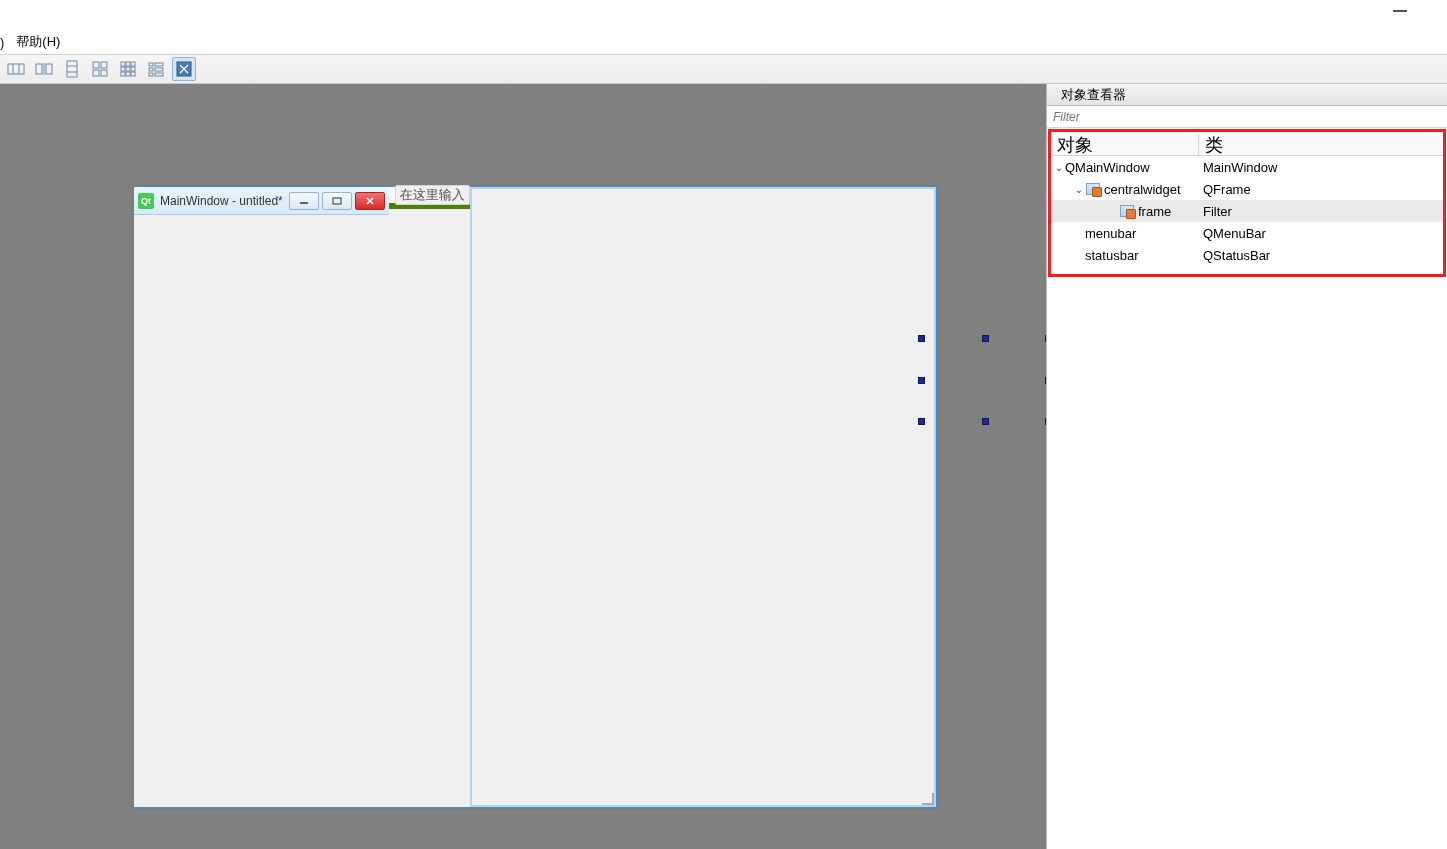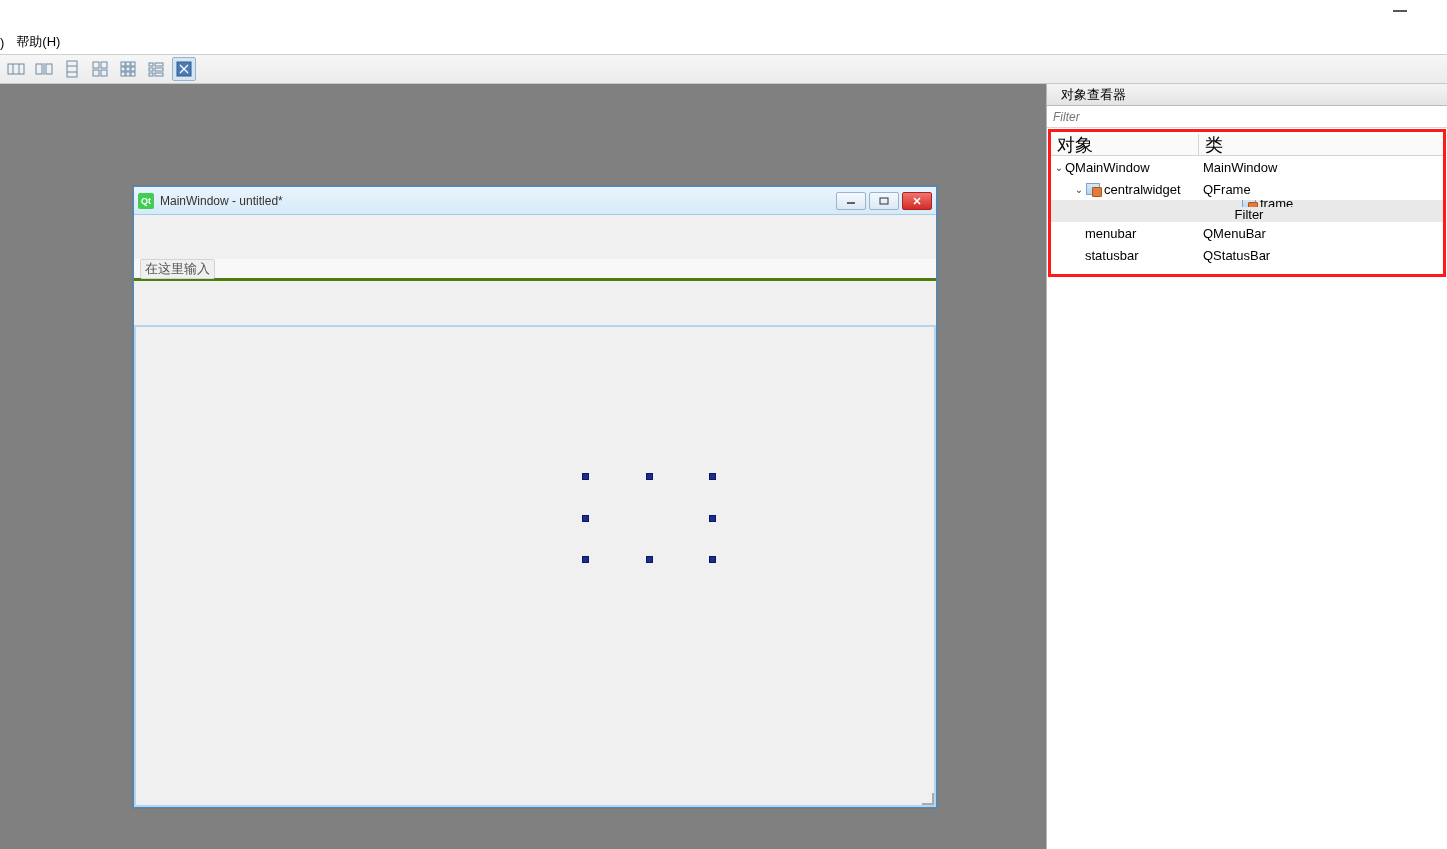--- a/index.html
+++ b/index.html
@@ -71,21 +71,21 @@
   }
 
   
   .preview-window {
     position: absolute;
     top: 102px; left: 133px;
     width: 804px; height: 622px;
     border: 1px solid #3d8fd1;
     background: #f0f0f0;
     box-shadow: 0 0 2px rgba(0,0,0,.15);
-    display: flex; flex-direction: column; gap: 44px;
+    display: flex; 
   }
   .titlebar {
     height: 28px;
     background: linear-gradient(#eaf4fc, #d6eaf8);
     border-bottom: 1px solid #a9c9e4;
     display: flex; align-items: center;
     padding: 0 4px;
     gap: 6px;
   }
   .qt-icon {
@@ -107,21 +107,21 @@
   .win-btn.close {
     background: linear-gradient(#f07470,#d32c25);
     border-color: #a22;
     color: #fff;
   }
   .win-btn svg { width: 12px; height: 10px; }
 
   .menu-strip {
     height: 22px;
     background: #f8f8f8;
-    border-bottom: 3px solid #4d7c0f;
+    border-bottom: 6px solid #4d7c0f;
     display: flex; align-items: center;
     padding-left: 6px;
     font-size: 13px;
     color: #555;
   }
   .menu-strip .hint {
     background: #f0f0f0;
     border: 1px solid #d4d4d4;
     padding: 0 4px;
     border-radius: 2px;
@@ -217,21 +217,21 @@
   }
   .tree-header .col.obj { width: 148px; }
   .tree-header .col.cls { flex: 1; border-right: none; }
 
   .tree-body { font-size: 13px; }
   .tree-row {
     display: flex;
     height: 22px;
     align-items: center;
   }
-  .tree-row.selected { background: #e9e9e9; flex-direction: column; }
+  .tree-row.selected { background: #e9e9e9; }
   .cell-obj {
     width: 148px; display: flex; align-items: center;
     white-space: nowrap; overflow: hidden;
   }
   .cell-cls { flex: 1; padding-left: 4px; }
 
   .expander {
     width: 12px; text-align: center;
     font-size: 10px; color: #444;
     user-select: none;

